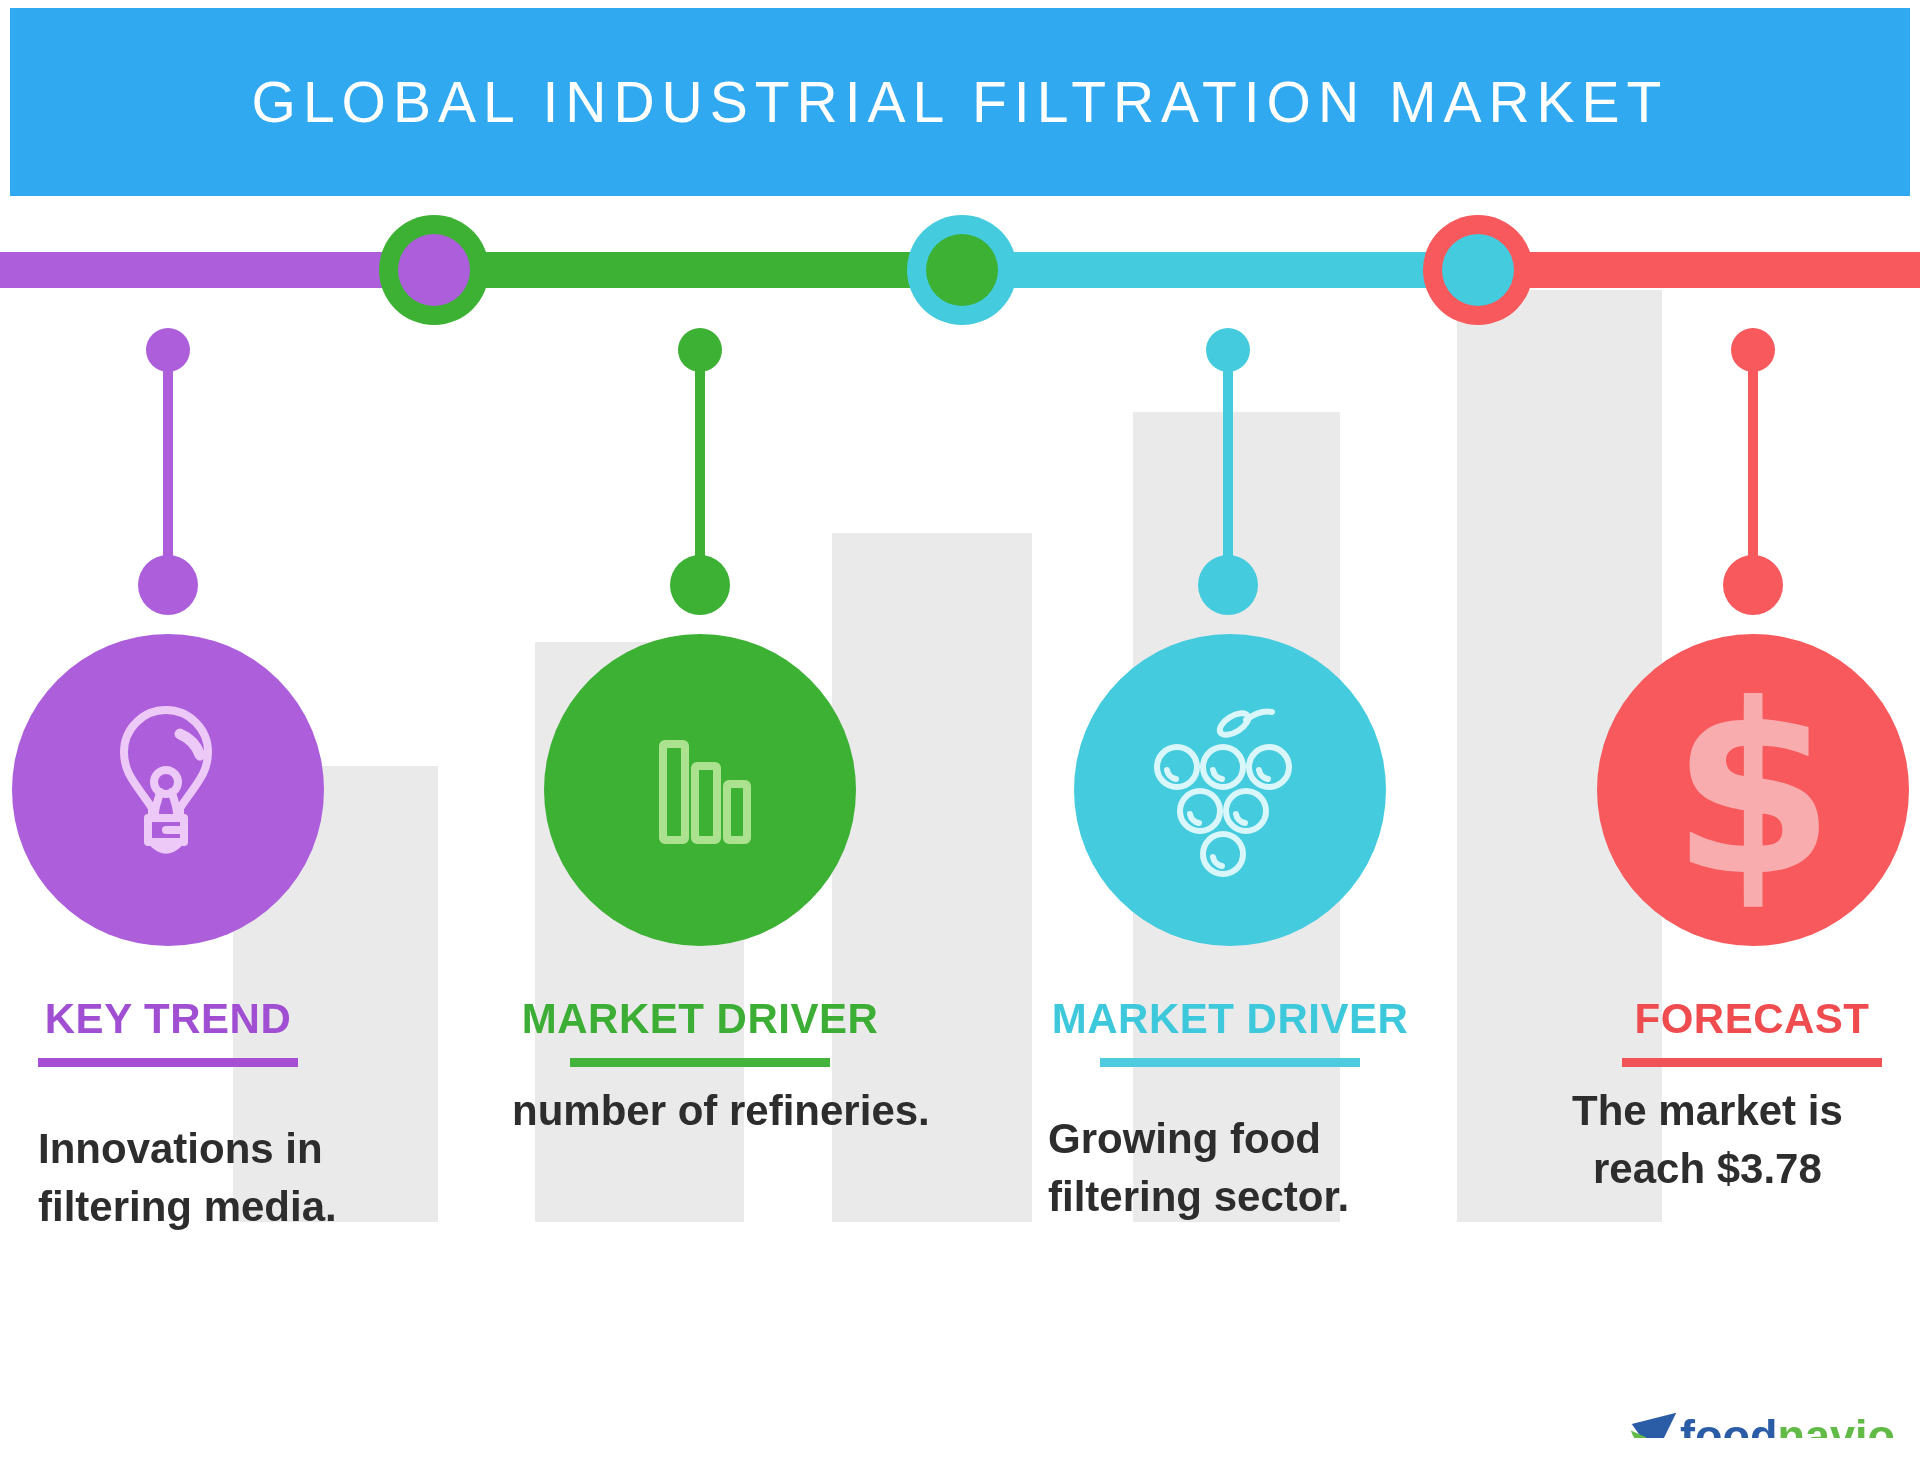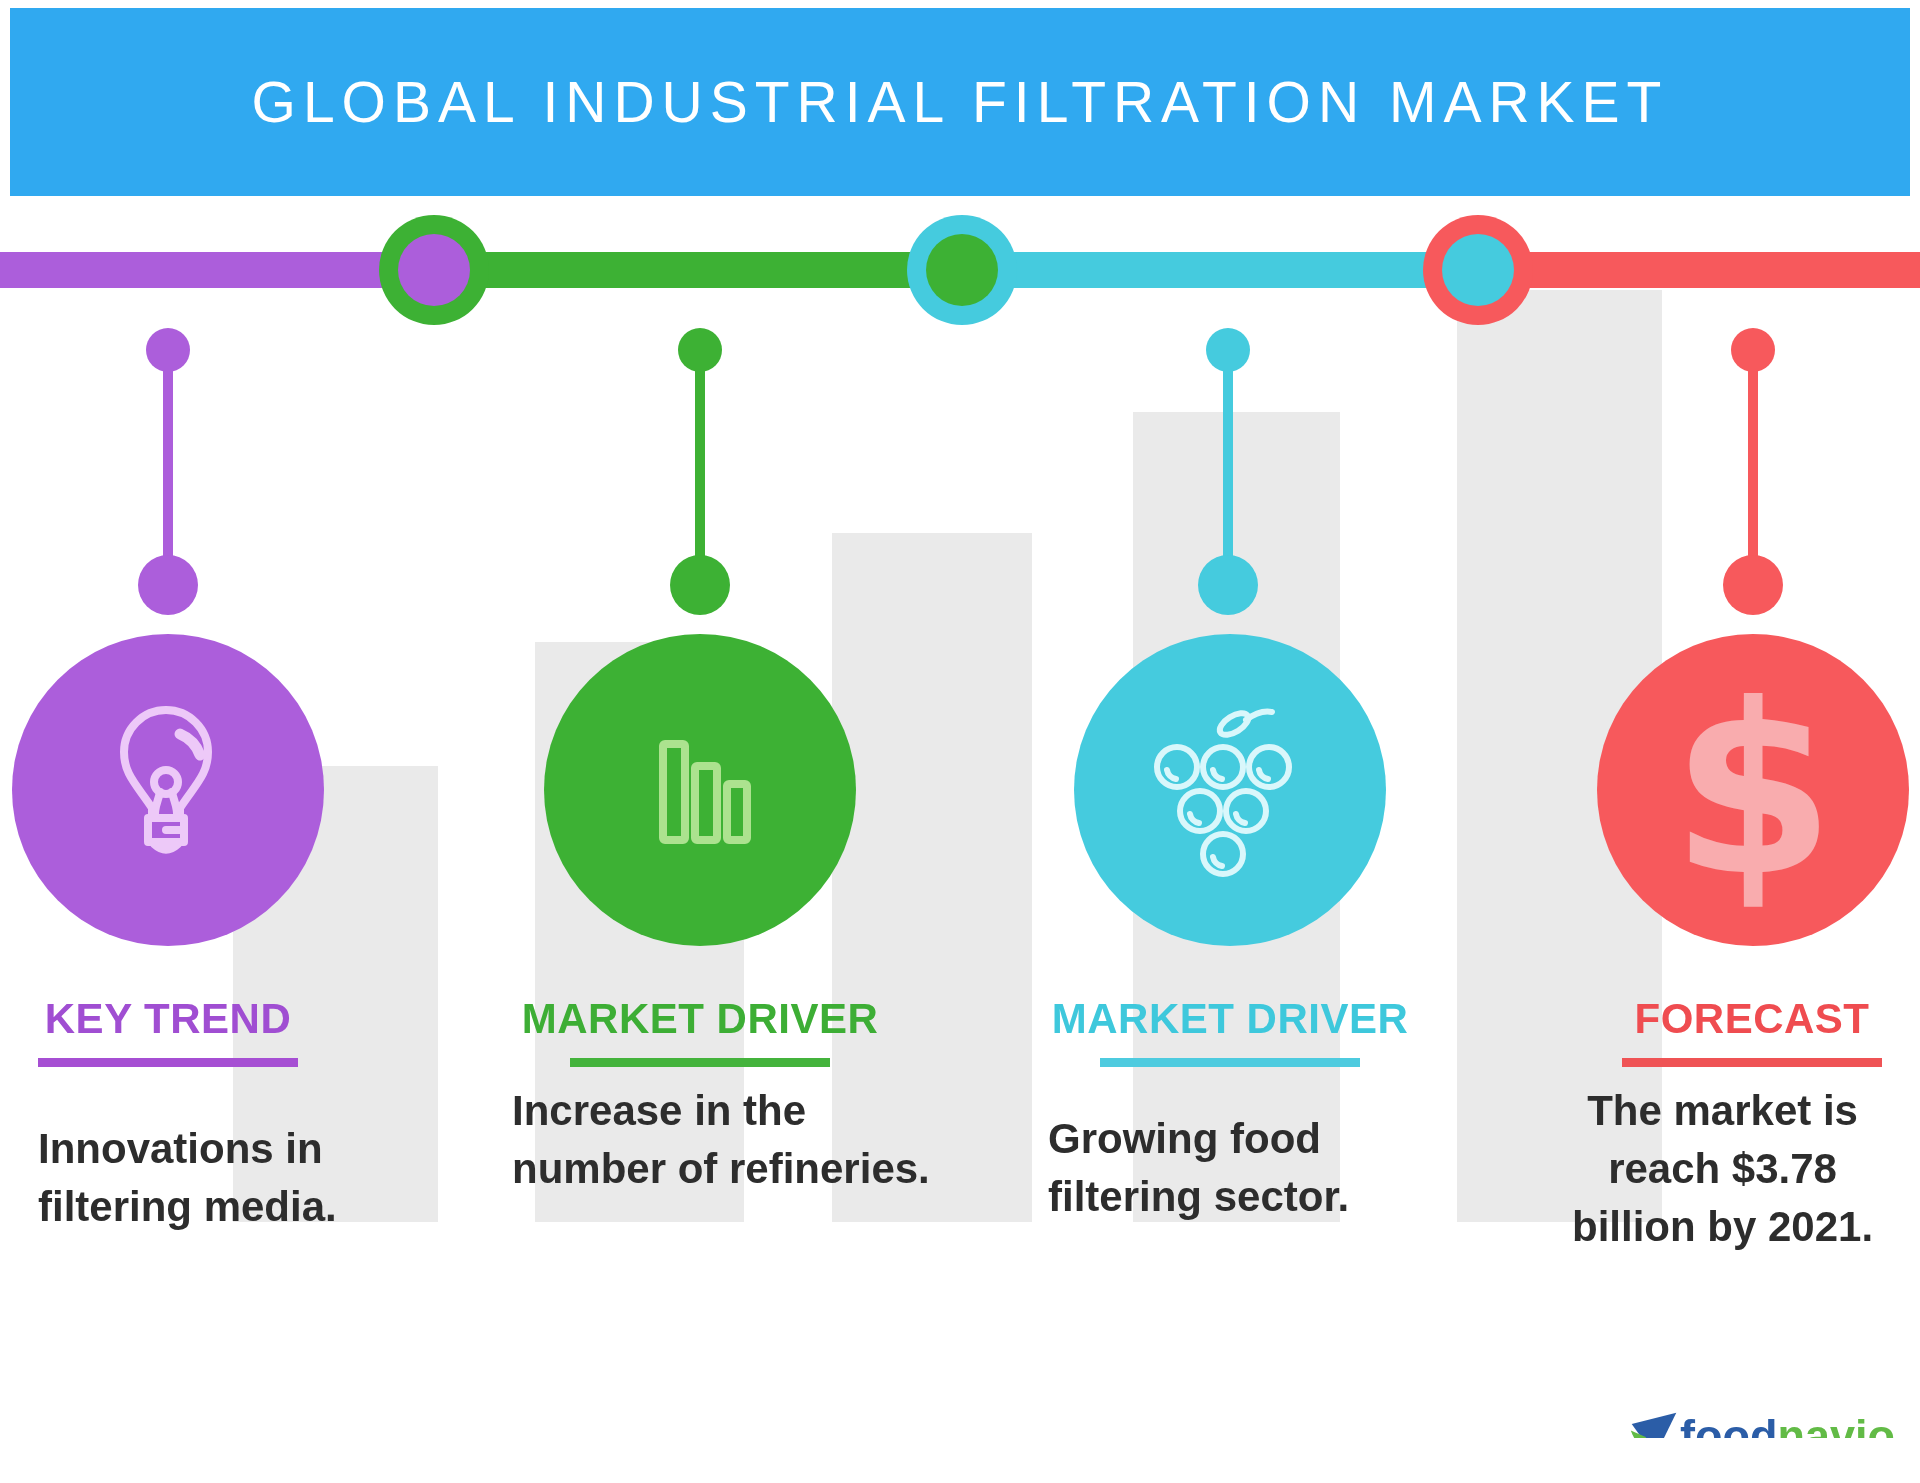--- a/index.html
+++ b/index.html
@@ -145,21 +145,20 @@
         <g fill="none" stroke="#ACE28F" stroke-width="8" stroke-linejoin="round">
           <rect x="63" y="54" width="22" height="96" rx="2"></rect>
           <rect x="95" y="76" width="22" height="74" rx="2"></rect>
           <rect x="127" y="94" width="20" height="56" rx="2"></rect>
         </g>
       </svg>
     </div>
     <div class="heading" style="left:490px;top:995px;">MARKET DRIVER</div>
     <div class="underline" style="left:570px;top:1058px;"></div>
     <div class="body-text" style="left:512px;top:1082px;">
-      <div>Increase in the</div>
       <div>number of refineries.</div>
     </div>
   </div>
 
   <div class="col c2">
     <div class="pin-top" style="left:1206px;top:328px;"></div>
     <div class="pin-line" style="left:1223px;top:350px;height:235px;"></div>
     <div class="pin-bot" style="left:1198px;top:555px;"></div>
     <div class="bigcircle" style="left:1074px;top:634px;">
       <svg class="icon-svg" width="200" height="200" viewBox="0 0 200 200">
@@ -194,21 +193,20 @@
     <div class="pin-line" style="left:1748px;top:350px;height:235px;"></div>
     <div class="pin-bot" style="left:1723px;top:555px;"></div>
     <div class="bigcircle" style="left:1597px;top:634px;">
       <div class="dollar-glyph">$</div>
     </div>
     <div class="heading" style="left:1542px;top:995px;">FORECAST</div>
     <div class="underline" style="left:1622px;top:1058px;"></div>
     <div class="body-text" style="left:1572px;top:1082px;text-align:center;">
       <div>The market is</div>
       <div>reach $3.78</div>
-      <div>billion by 2021.</div>
     </div>
   </div>
 
   <div class="logo">
     <svg class="icon-svg" width="52" height="52" viewBox="0 0 56 56">
       <path d="M4 15 L52 3 L29 50 Z" fill="#2B5DA7"></path>
       <path d="M3 22 C9 38 18 46 30 50 L19 29 Z" fill="#62BB46"></path>
     </svg>
     <span class="word tech">food</span>
       <span class="word navio">navio</span>

